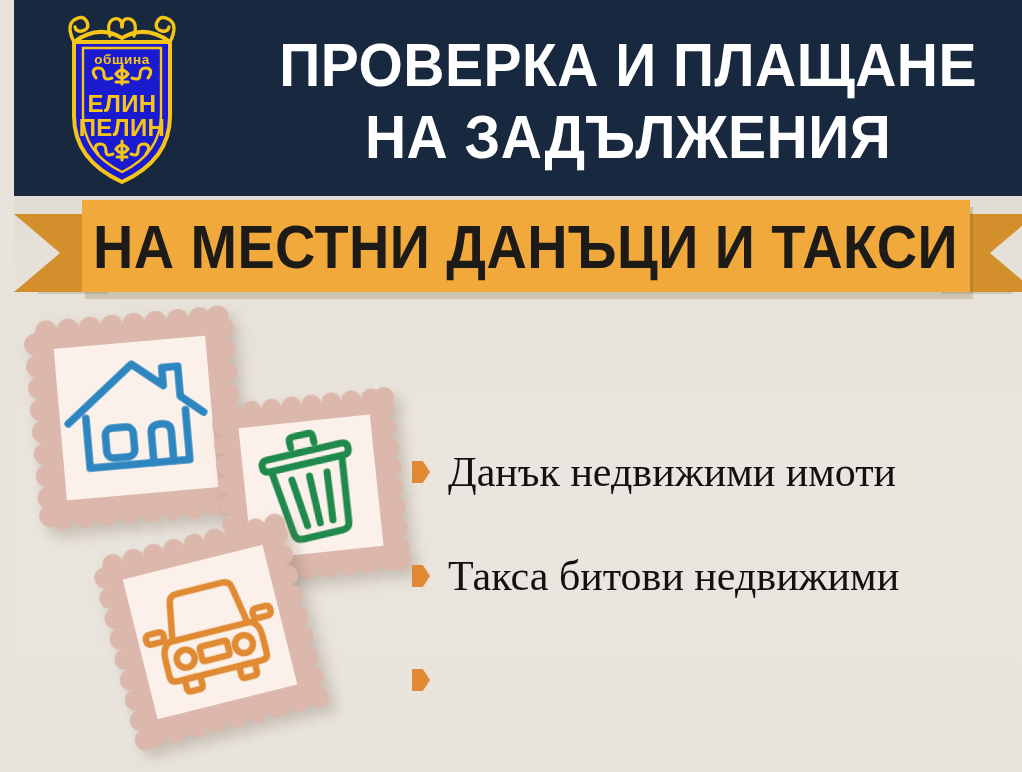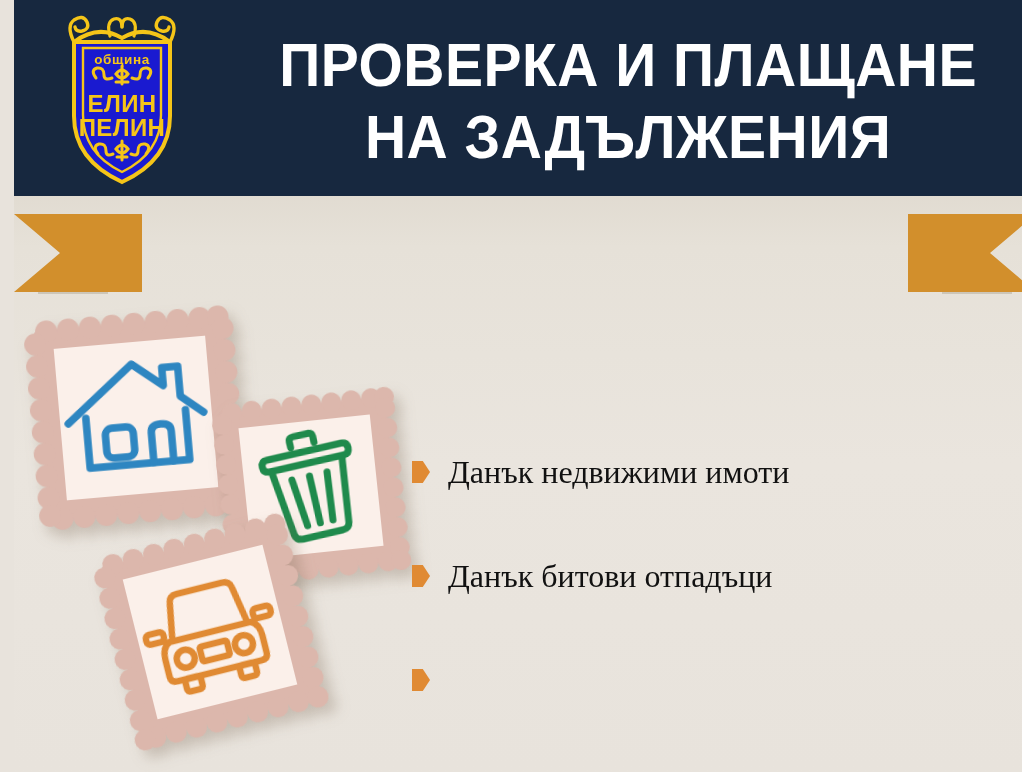--- a/index.html
+++ b/index.html
@@ -149,21 +149,21 @@
   .bullet {
     flex: 0 0 auto;
     width: 18px;
     height: 22px;
     margin-right: 18px;
     background: #e08a33;
     clip-path: polygon(0 0, 60% 0, 100% 50%, 60% 100%, 0 100%);
   }
   .list-label {
     font-family: "Liberation Serif", "DejaVu Serif", serif;
-    font-size: 32px;
+    font-size: 42px;
     color: #111111;
     line-height: 1;
     white-space: nowrap;
   }
 </style>
 </head>
 <body>
 
 <div id="poster">
 
@@ -212,20 +212,23 @@
   <div class="header-title">
     <div class="tline">ПРОВЕРКА И ПЛАЩАНЕ</div>
     <div class="tline">НА ЗАДЪЛЖЕНИЯ</div>
   </div>
 
   <div class="ribbon">
     <div class="ribbon-tail-shadow left"></div>
     <div class="ribbon-tail-shadow right"></div>
     <div class="ribbon-tail left"></div>
     <div class="ribbon-tail right"></div>
+    <div class="ribbon-main">
+      <span class="rtext">НА МЕСТНИ ДАНЪЦИ И ТАКСИ</span>
+    </div>
   </div>
 
   <div class="stamp" style="left: 16px; top: 312px; transform: rotate(-5deg);">
     <svg width="212" height="212" viewBox="0 0 212 212" xmlns="http://www.w3.org/2000/svg">
       <defs>
 
         <g id="scallop-house">
           <rect x="12" y="12" width="188" height="188" fill="#dcb7ac"></rect>
         </g>
       </defs>
@@ -394,20 +397,20 @@
     </svg>
   </div>
 
   <div class="list">
     <div class="list-item">
       <span class="bullet"></span>
       <span class="list-label">Данък недвижими имоти</span>
     </div>
     <div class="list-item">
       <span class="bullet"></span>
-      <span class="list-label">Данък битови отпадъци</span>
+      <span class="list-label">Такса битови недвижими</span>
     </div>
     <div class="list-item">
       <span class="bullet"></span>
     </div>
   </div>
 
 </div>
 
 </body></html>

